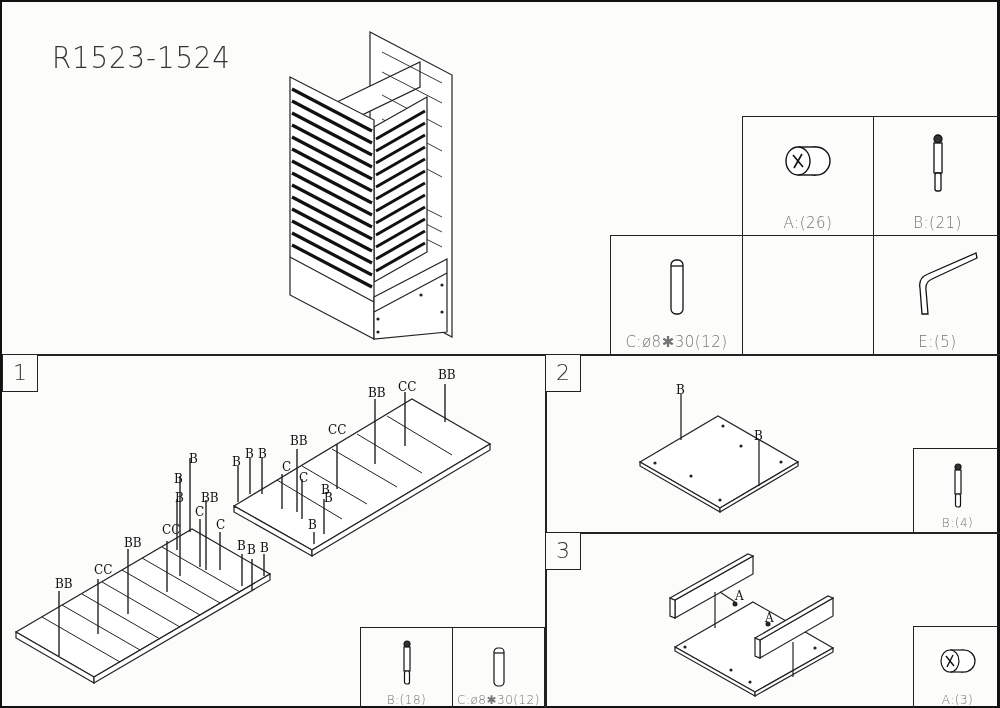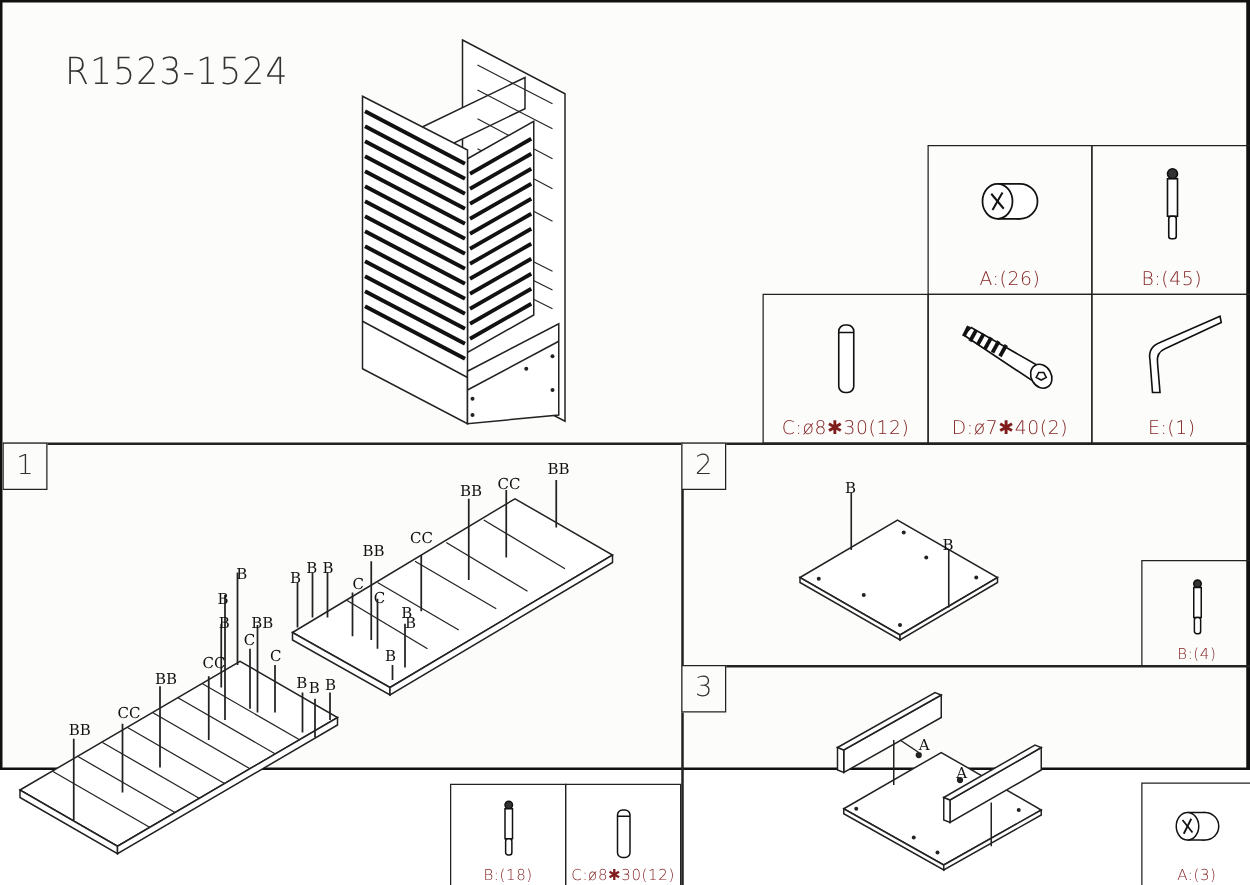--- a/index.html
+++ b/index.html
@@ -1,21 +1,21 @@
 <!DOCTYPE html>
 <html><head>
 <meta charset="utf-8">
 <style>
   html, body { margin:0; padding:0; background:#fff; }
   body { width:1000px; height:708px; position:relative; overflow:hidden; font-family:"DejaVu Sans Mono", monospace; color:#1a1a1a; }
-  .sheet { position:absolute; left:0; top:0; width:1000px; height:616px; box-sizing:border-box; border:2px solid #111; border-right:3px solid #111; background:#fcfcfb; }
+  .sheet { position:absolute; left:0; top:0; width:1000px; height:708px; box-sizing:border-box; border:2px solid #111; border-right:3px solid #111; background:#fcfcfb; }
   .title { position:absolute; left:50px; top:38px; font-family:"DejaVu Sans", sans-serif; font-weight:200; font-size:30px; letter-spacing:1px; color:#333; transform:scaleX(0.92); transform-origin:left top; }
   .hline, .vline { position:absolute; background:#222; }
   .cell { position:absolute; box-sizing:border-box; border:1.2px solid #222; background:transparent; }
-  .cell .lbl { position:absolute; left:0; right:0; bottom:3px; text-align:center; font-family:"DejaVu Sans", sans-serif; font-size:15px; letter-spacing:0.5px; color:#7f1d1d; font-weight:300;margin-top:24px; }
+  .cell .lbl { position:absolute; left:0; right:0; bottom:3px; text-align:center; font-family:"DejaVu Sans", sans-serif; font-size:15px; letter-spacing:0.5px; color:#737373; font-weight:300;margin-top:24px; }
   .cell.small .lbl { font-size:12px; bottom:2px; }
   .cell svg { position:absolute; left:50%; transform:translateX(-50%); }
   .stepbox { position:absolute; width:36px; height:38px; box-sizing:border-box; border:1.2px solid #222; background:#fcfcfb; font-family:"DejaVu Sans", sans-serif; font-weight:200; font-size:22px; text-align:center; line-height:36px; color:#333; }
   svg.draw { position:absolute; }
   svg text { font-family:"DejaVu Serif", serif; font-size:12px; fill:#111; }
 </style>
 </head>
 <body>
 
 <div class="sheet">
@@ -106,56 +106,38 @@
     <div class="lbl">A:(26)</div>
   </div>
   <div class="cell" style="left:871px;top:114px;width:129px;height:120px;">
     <svg style="top:16px;" width="20" height="66" viewBox="0 0 20 66">
       <g fill="#fff" stroke="#111" stroke-width="1.3">
         <circle cx="10" cy="6" r="4" fill="#333"></circle>
         <rect x="6" y="10" width="8" height="30"></rect>
         <rect x="7" y="40" width="6" height="18" rx="2"></rect>
       </g>
     </svg>
-    <div class="lbl">B:(45)</div>
+    <div class="lbl">B:(21)</div>
   </div>
   <div class="cell" style="left:608px;top:233px;width:133px;height:120px;">
     <svg style="top:22px;" width="20" height="60" viewBox="0 0 20 60">
       <g fill="#fff" stroke="#111" stroke-width="1.3">
         <rect x="4" y="2" width="12" height="54" rx="5"></rect>
         <line x1="4" y1="8" x2="16" y2="8"></line>
       </g>
     </svg>
     <div class="lbl">C:ø8✱30(12)</div>
   </div>
-  <div class="cell" style="left:740px;top:233px;width:132px;height:120px;">
-    <svg style="top:20px;" width="90" height="60" viewBox="0 0 90 60">
-      <g fill="#fff" stroke="#111" stroke-width="1.3">
-        <polygon points="8,12 14,6 70,38 62,48"></polygon>
-        <ellipse cx="70" cy="45" rx="8" ry="10" transform="rotate(-30 70 45)"></ellipse>
-        <polygon points="68,42 72,42 74,46 70,48 66,46" fill="#fff"></polygon>
-      </g>
-      <g stroke="#111" stroke-width="3">
-        <line x1="12" y1="5" x2="8" y2="13"></line>
-        <line x1="18" y1="8" x2="13" y2="17"></line>
-        <line x1="24" y1="11" x2="19" y2="20"></line>
-        <line x1="30" y1="14" x2="25" y2="23"></line>
-        <line x1="36" y1="17" x2="31" y2="26"></line>
-        <line x1="42" y1="20" x2="37" y2="29"></line>
-      </g>
-    </svg>
-    <div class="lbl">D:ø7✱40(2)</div>
-  </div>
   <div class="cell" style="left:871px;top:233px;width:129px;height:120px;">
     <svg style="top:12px;" width="80" height="70" viewBox="0 0 80 70">
       <g fill="none" stroke="#111" stroke-width="1.3">
         <path d="M 78 5 L 30 26 Q 20 30 22 40 L 24 66 L 30 66 L 28 42 Q 27 34 34 31 L 79 10 Z" fill="#fff"></path>
       </g>
     </svg>
-    <div class="lbl">E:(1)</div>
+    <div class="lbl">E:(5)</div>
   </div>
 
   <div class="hline" style="left:0;top:352px;width:1000px;height:1.5px;"></div>
   <div class="vline" style="left:543px;top:352px;width:1.5px;height:356px;"></div>
   <div class="hline" style="left:543px;top:530px;width:457px;height:1.5px;"></div>
 
   <div class="stepbox" style="left:0;top:352px;">1</div>
 
   <svg class="draw" style="left:0;top:352px;" width="543" height="356" viewBox="0 0 543 356">
 

